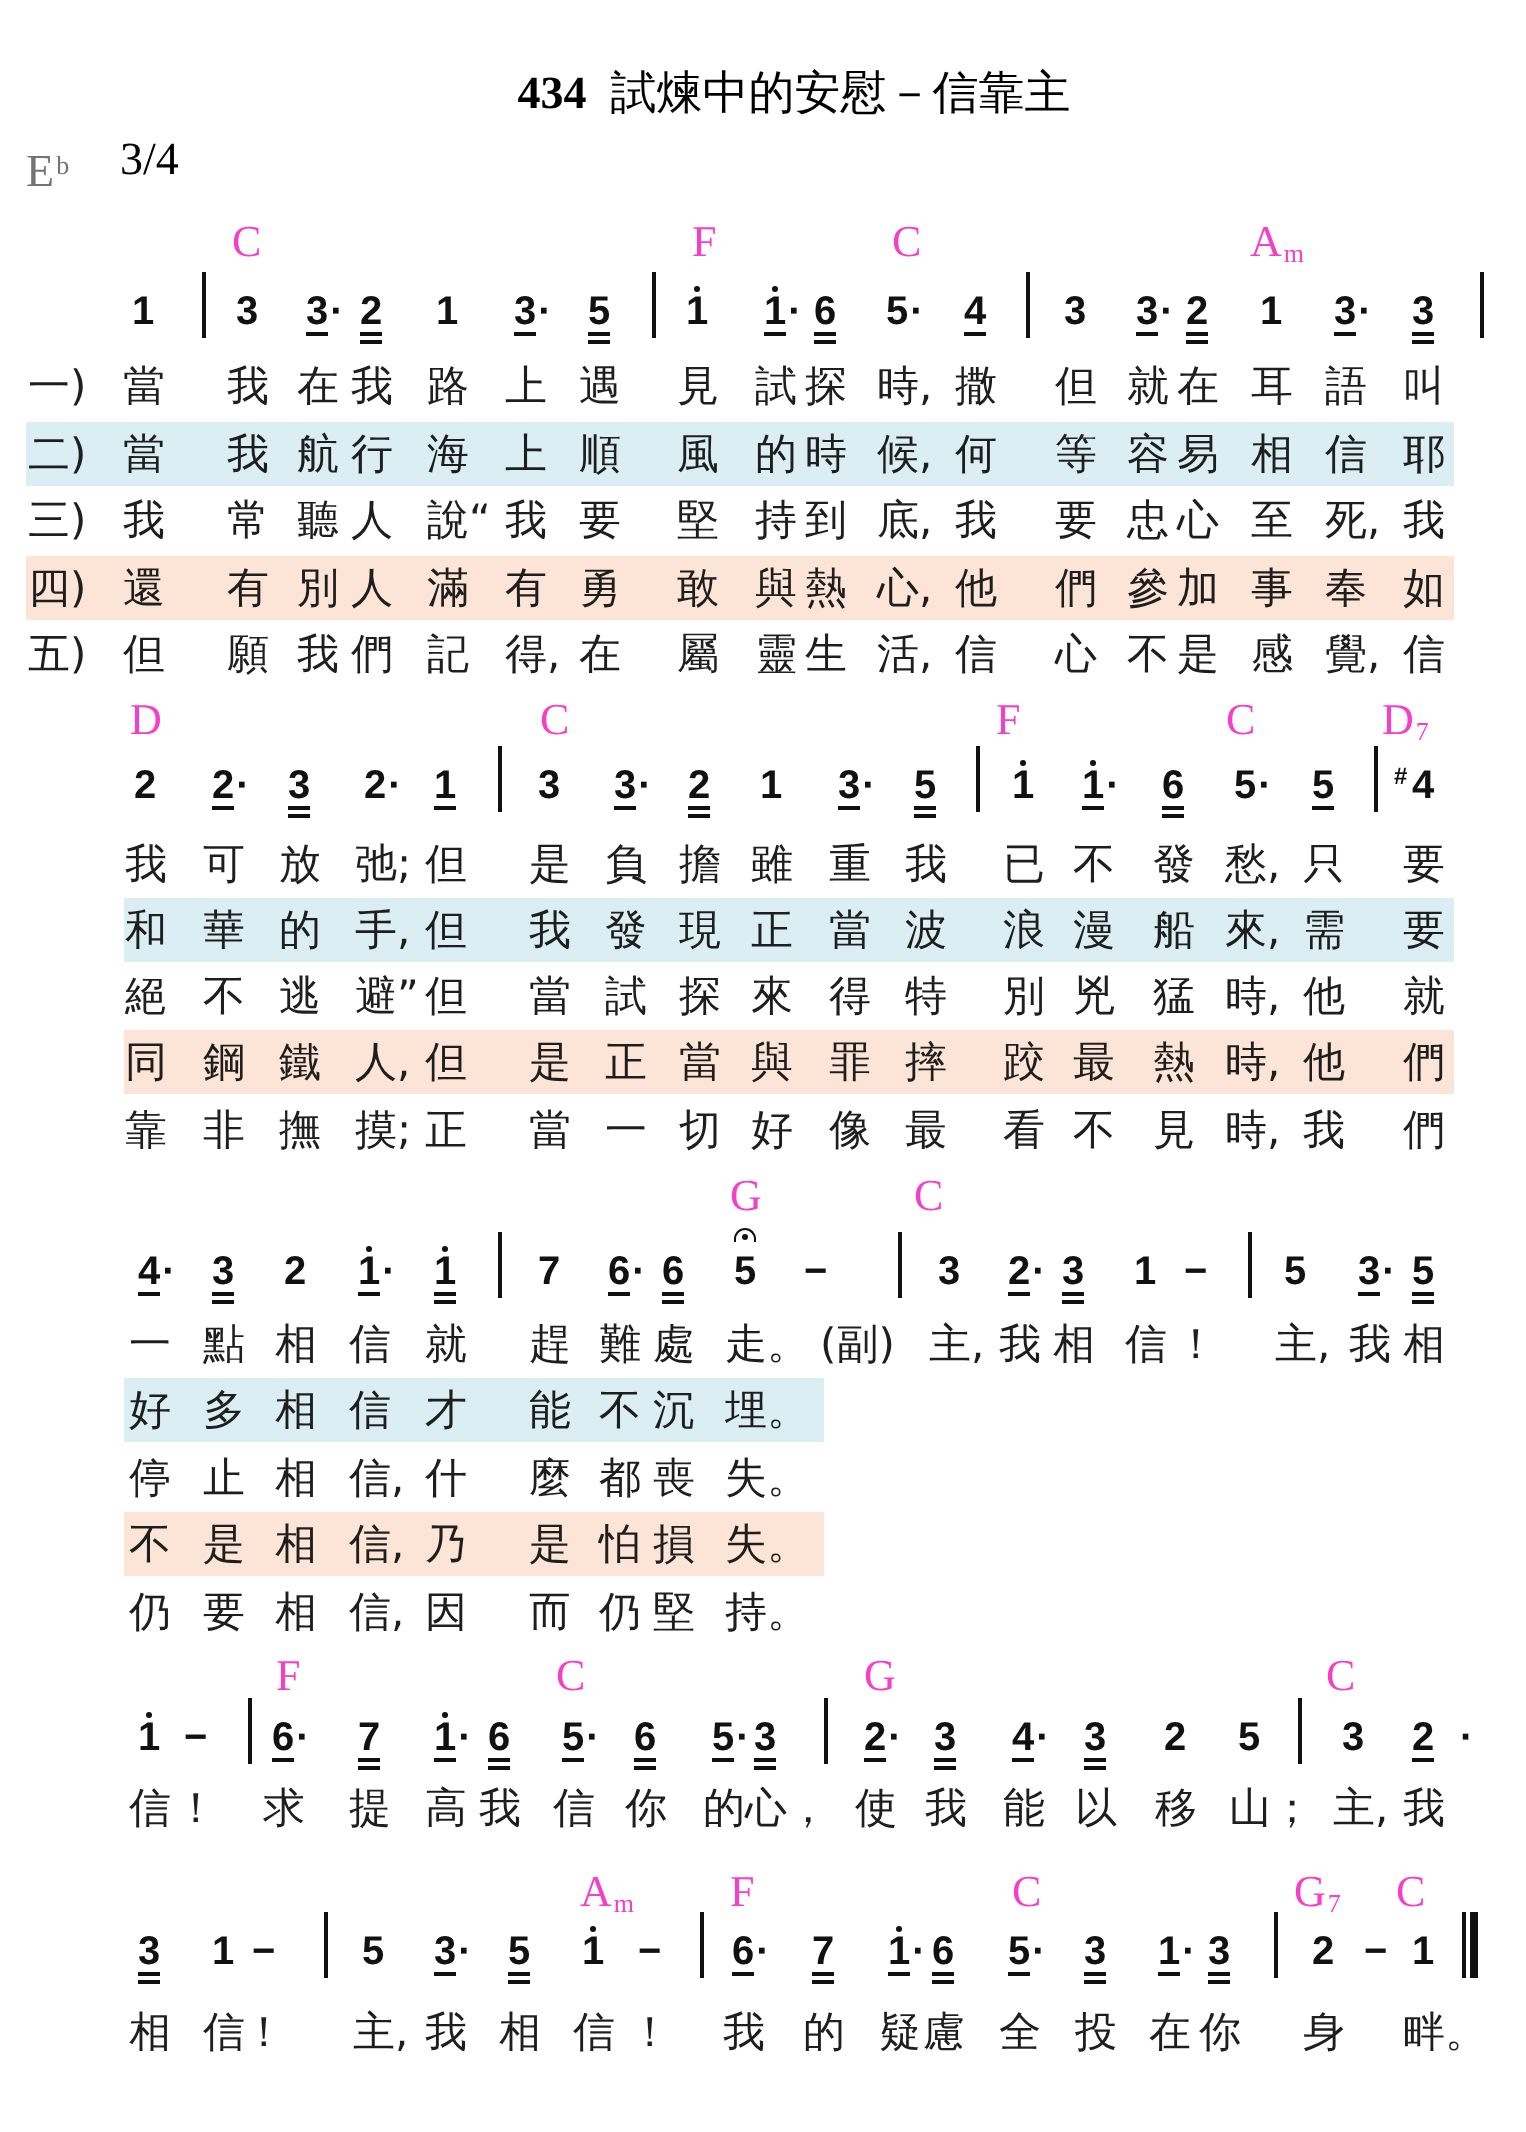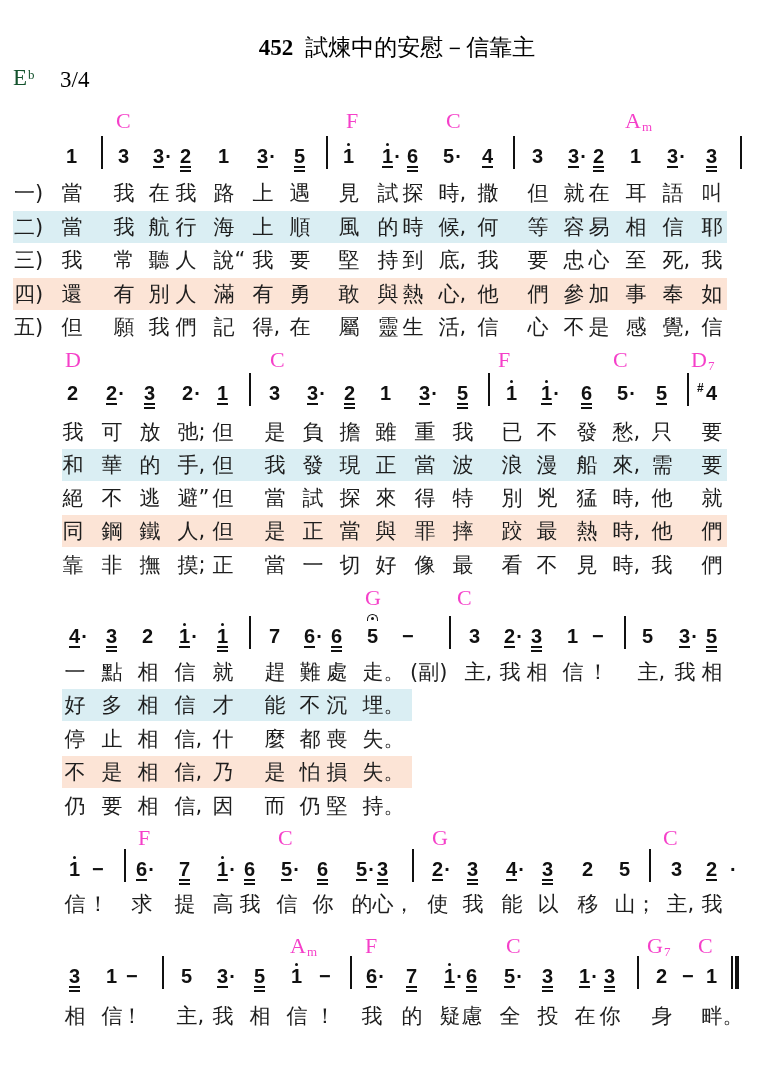--- a/index.html
+++ b/index.html
@@ -1,21 +1,21 @@
 <!DOCTYPE html>
 <html><head>
 <meta charset="utf-8">
 <style>
 *{box-sizing:border-box;margin:0;padding:0}
 html,body{width:763px;height:1066px;background:#fff}
 body{position:relative;overflow:hidden;font-family:"DejaVu Sans",sans-serif;color:var(--text,#1e1e1e)}
 .title{position:absolute;top:31px;left:0;width:794px;text-align:center;white-space:nowrap;line-height:32px;color:#000}
 .tnum{font-family:"Liberation Serif",serif;font-weight:bold;font-size:23px;margin-right:12px}
 .ttext{font-family:"DejaVu Sans",sans-serif;font-size:23px}
-.key{position:absolute;left:13px;top:66px;font-family:"Liberation Serif",serif;font-size:23px;line-height:24px;color:#14532d}
+.key{position:absolute;left:13px;top:66px;font-family:"Liberation Serif",serif;font-size:23px;line-height:39px;color:#737373}
 .key sup{font-size:13px;position:relative;top:-3px;vertical-align:top;margin-left:1px}
 .time{position:absolute;left:60px;top:66px;font-family:"Liberation Serif",serif;font-size:23px;line-height:28px;color:#000}
 .row{position:absolute;left:0;width:763px}
 .crow{height:24px}
 .nrow{height:26px}
 .lrow{height:32px}
 .band{position:absolute;height:32px}
 .band.blue{background:var(--band_blue,#DAEEF3)}
 .band.orange{background:var(--band_orange,#FCE4D6)}
 .ch{position:absolute;top:0;left:calc(var(--x) - 7px);font-family:"Liberation Serif",serif;font-size:22px;line-height:24px;color:var(--chord,#F53FC9);white-space:nowrap}
@@ -57,21 +57,21 @@
 .s3 .k0{--x:145px}.s3 .k1{--x:285px}.s3 .k2{--x:439px}.s3 .k3{--x:670px}
 
 .s4 .c0{--x:75px}.s4 .c1{--x:112px}.s4 .c2{--x:132px}.s4 .c3{--x:187px}.s4 .c4{--x:223px}.s4 .c5{--x:260px}
 .s4 .c6{--x:297px}.s4 .c7{--x:325px}.s4 .c8{--x:372px}.s4 .c9{--x:412px}.s4 .c10{--x:450px}.s4 .c11{--x:472px}
 .s4 .c12{--x:510px}.s4 .c13{--x:548px}.s4 .c14{--x:585px}.s4 .c15{--x:610px}.s4 .c16{--x:662px}.s4 .c17{--x:688px}.s4 .c18{--x:712px}
 .s4 .k0{--x:297px}.s4 .k1{--x:372px}.s4 .k2{--x:513px}.s4 .k3{--x:654px}.s4 .k4{--x:705px}
 </style>
 </head>
 <body style="--chord: #F53FC9; --band_blue: #DAEEF3; --band_orange: #FCE4D6; --text: #1e1e1e;">
 
-<div class="title"><span class="tnum">452</span><span class="ttext">試煉中的安慰－信靠主</span></div>
+<div class="title"><span class="tnum">434</span><span class="ttext">試煉中的安慰－信靠主</span></div>
 <div class="key"><span>E</span><sup>b</sup></div>
 <div class="time">3/4</div>
 
 <div class="sys s0">
   <div class="band blue" style="top:211px;left:13px;width:714px"></div>
   <div class="band orange" style="top:278px;left:13px;width:714px"></div>
   <div class="row crow" style="top:109px">
     <span class="ch k0">C</span>
     <span class="ch k1">F</span>
     <span class="ch k2">C</span>

